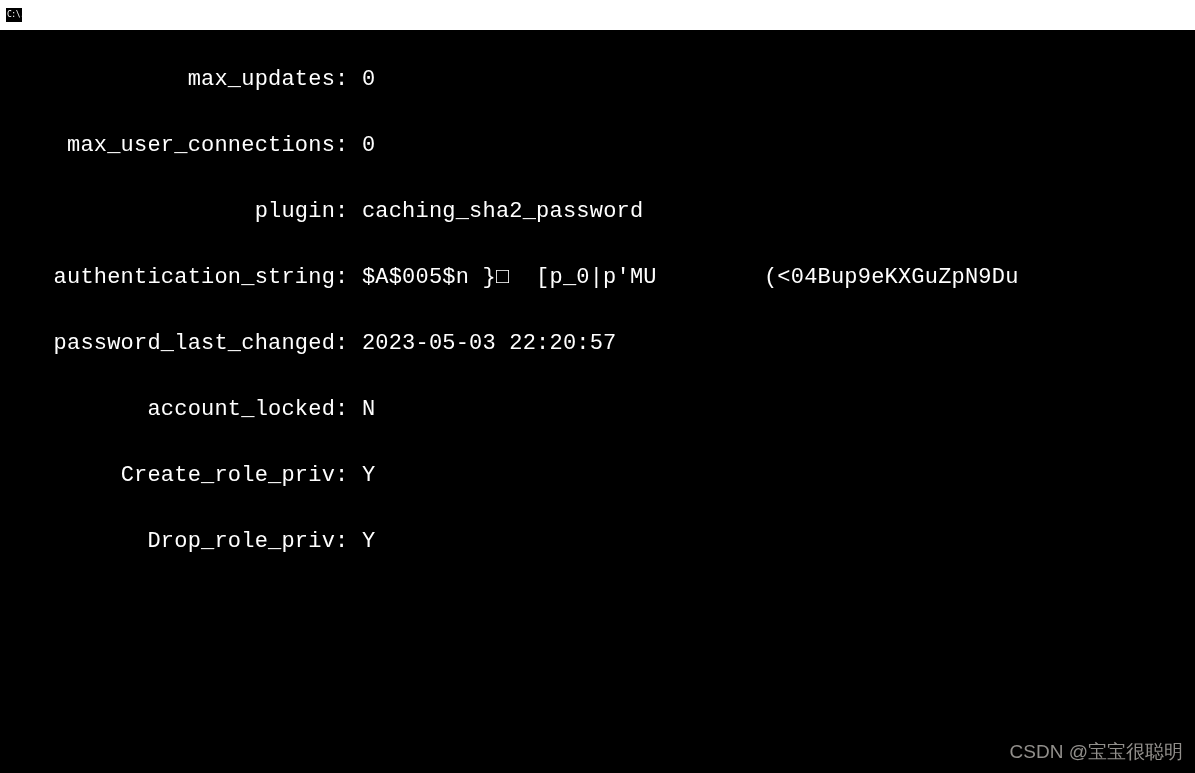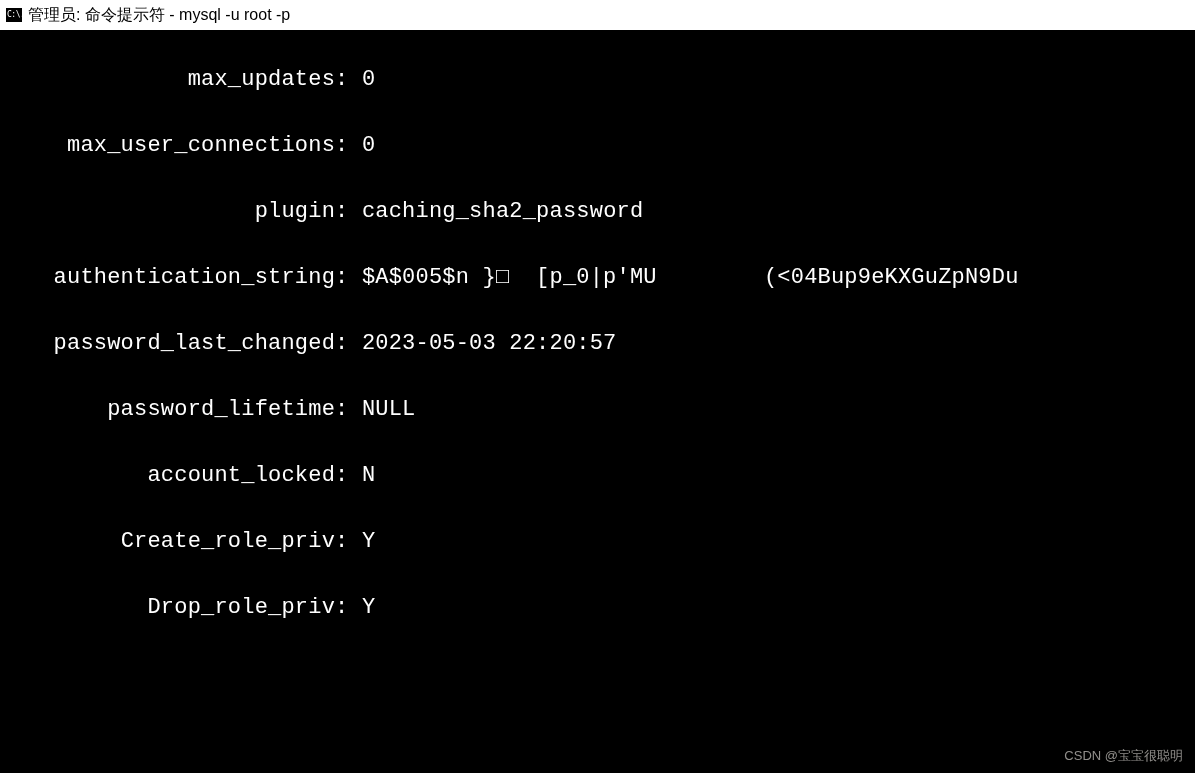--- a/index.html
+++ b/index.html
@@ -51,39 +51,37 @@
       font-family: Liberation Mono, monospace;
     }
     .label { display: inline; }
     .value { display: inline; }
     .watermark {
       position: absolute;
       right: 12px;
       bottom: 8px;
       color: #aba8a4;
       font-family: "Microsoft YaHei", sans-serif;
-      font-size: 13px;
+      font-size: 19px;
       opacity: 0.85;
     }
   </style>
 </head>
 <body>
 
 <div class="titlebar">
   <span class="titlebar-icon">C:\.</span>
-  <span>管理员: 命令提示符 - mysql  -u root -p</span>
 </div>
 
 <div class="terminal">
 <span class="row">              <span class="label">max_updates</span>: <span class="value">0</span></span>
 <span class="row">     <span class="label">max_user_connections</span>: <span class="value">0</span></span>
 <span class="row">                   <span class="label">plugin</span>: <span class="value">caching_sha2_password</span></span>
 <span class="row">    <span class="label">authentication_string</span>: <span class="value">$A$005$n }□  [p_0|p'MU        (&lt;04Bup9eKXGuZpN9Du</span></span>
 <span class="row">    <span class="label">password_last_changed</span>: <span class="value">2023-05-03 22:20:57</span></span>
-<span class="row">        <span class="label">password_lifetime</span>: <span class="value">NULL</span></span>
 <span class="row">           <span class="label">account_locked</span>: <span class="value">N</span></span>
 <span class="row">         <span class="label">Create_role_priv</span>: <span class="value">Y</span></span>
 <span class="row">           <span class="label">Drop_role_priv</span>: <span class="value">Y</span></span>
 
 
 
 
 
 
 

